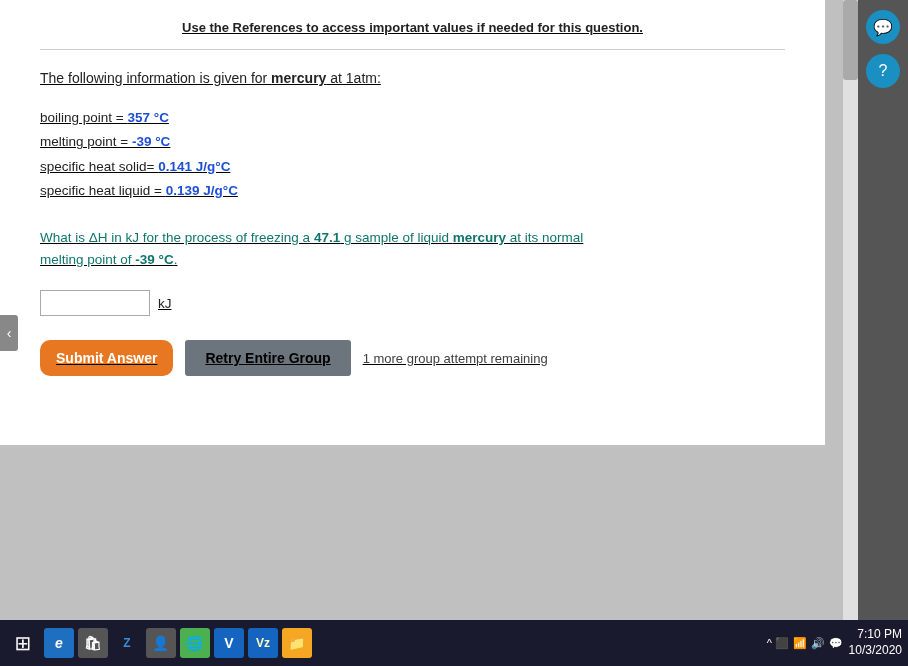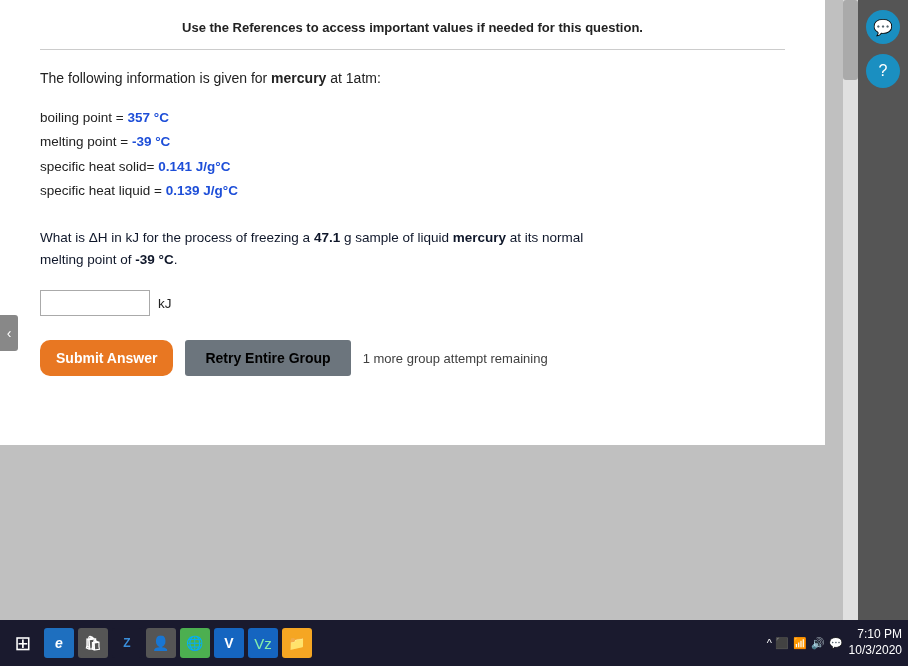--- a/index.html
+++ b/index.html
@@ -6,20 +6,21 @@
     body { font-family: Arial, sans-serif; background: #c0c0c0; width: 908px; height: 666px; overflow: hidden; position: relative; }
 
     .main-content {
       position: absolute;
       left: 0;
       top: 0;
       width: 825px;
       height: 445px;
       background: white;
       padding: 20px 40px;
+      text-decoration: underline;
     }
 
     .header-bar {
       text-align: center;
       font-weight: bold;
       font-size: 13px;
       color: #222;
       padding-bottom: 14px;
       border-bottom: 1px solid #ccc;
       margin-bottom: 20px;
@@ -51,21 +52,21 @@
       white-space: nowrap;
     }
 
     .bold { font-weight: bold; }
     .blue { color: #1d4ed8; font-weight: bold; }
 
     sub { font-size: 10px; }
 
     .question-text {
       font-size: 13.5px;
-      color: #0f172a;
+      color: #0f766e;
       line-height: 1.6;
       margin-bottom: 20px;
     }
 
     .answer-row {
       display: flex;
       align-items: center;
       gap: 8px;
       margin-bottom: 24px;
     }
@@ -313,21 +314,21 @@
     <div class="taskbar-app-icon" style="background:#555;">
         <span style="font-size:14px;">👤</span>
       </div>
     <div class="taskbar-app-icon" style="background:#4CAF50;">
         <span style="font-size:14px;">🌐</span>
       </div>
     <div class="taskbar-app-icon" style="background:#1565C0;">
         <span style="color:white;font-weight:bold;font-size:14px;">V</span>
       </div>
     <div class="taskbar-app-icon" style="background:#1565C0;">
-        <span style="color:#86efac;font-weight:normal;font-size:15px;">Vz</span>
+        <span style="color:#fef9c3;font-weight:bold;font-size:12px;">Vz</span>
       </div>
     <div class="taskbar-app-icon" style="background:#f5a623;">
         <span style="font-size:14px;">📁</span>
       </div>
   </div>
 
   <div class="taskbar-right">
     <div class="system-tray">
       <span>^</span>
       <span>⬛</span>

